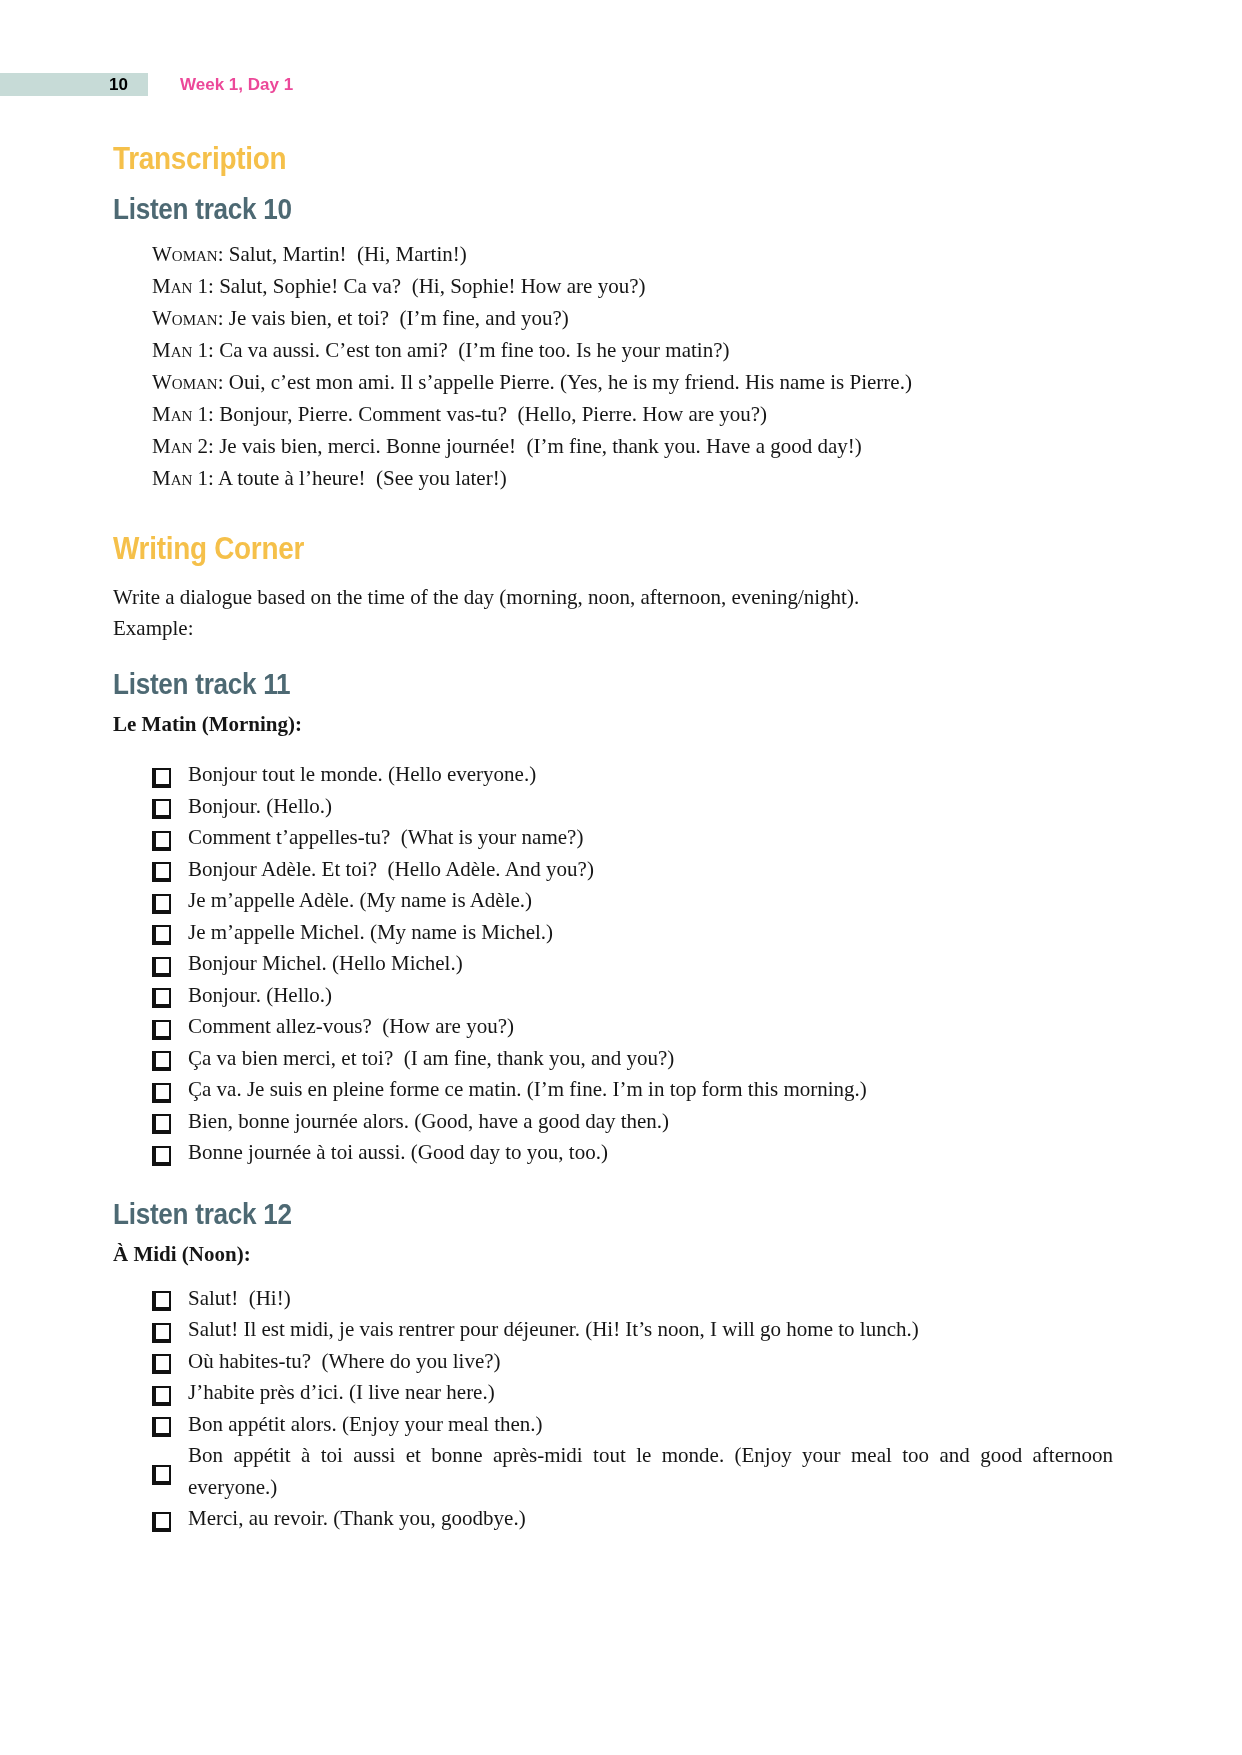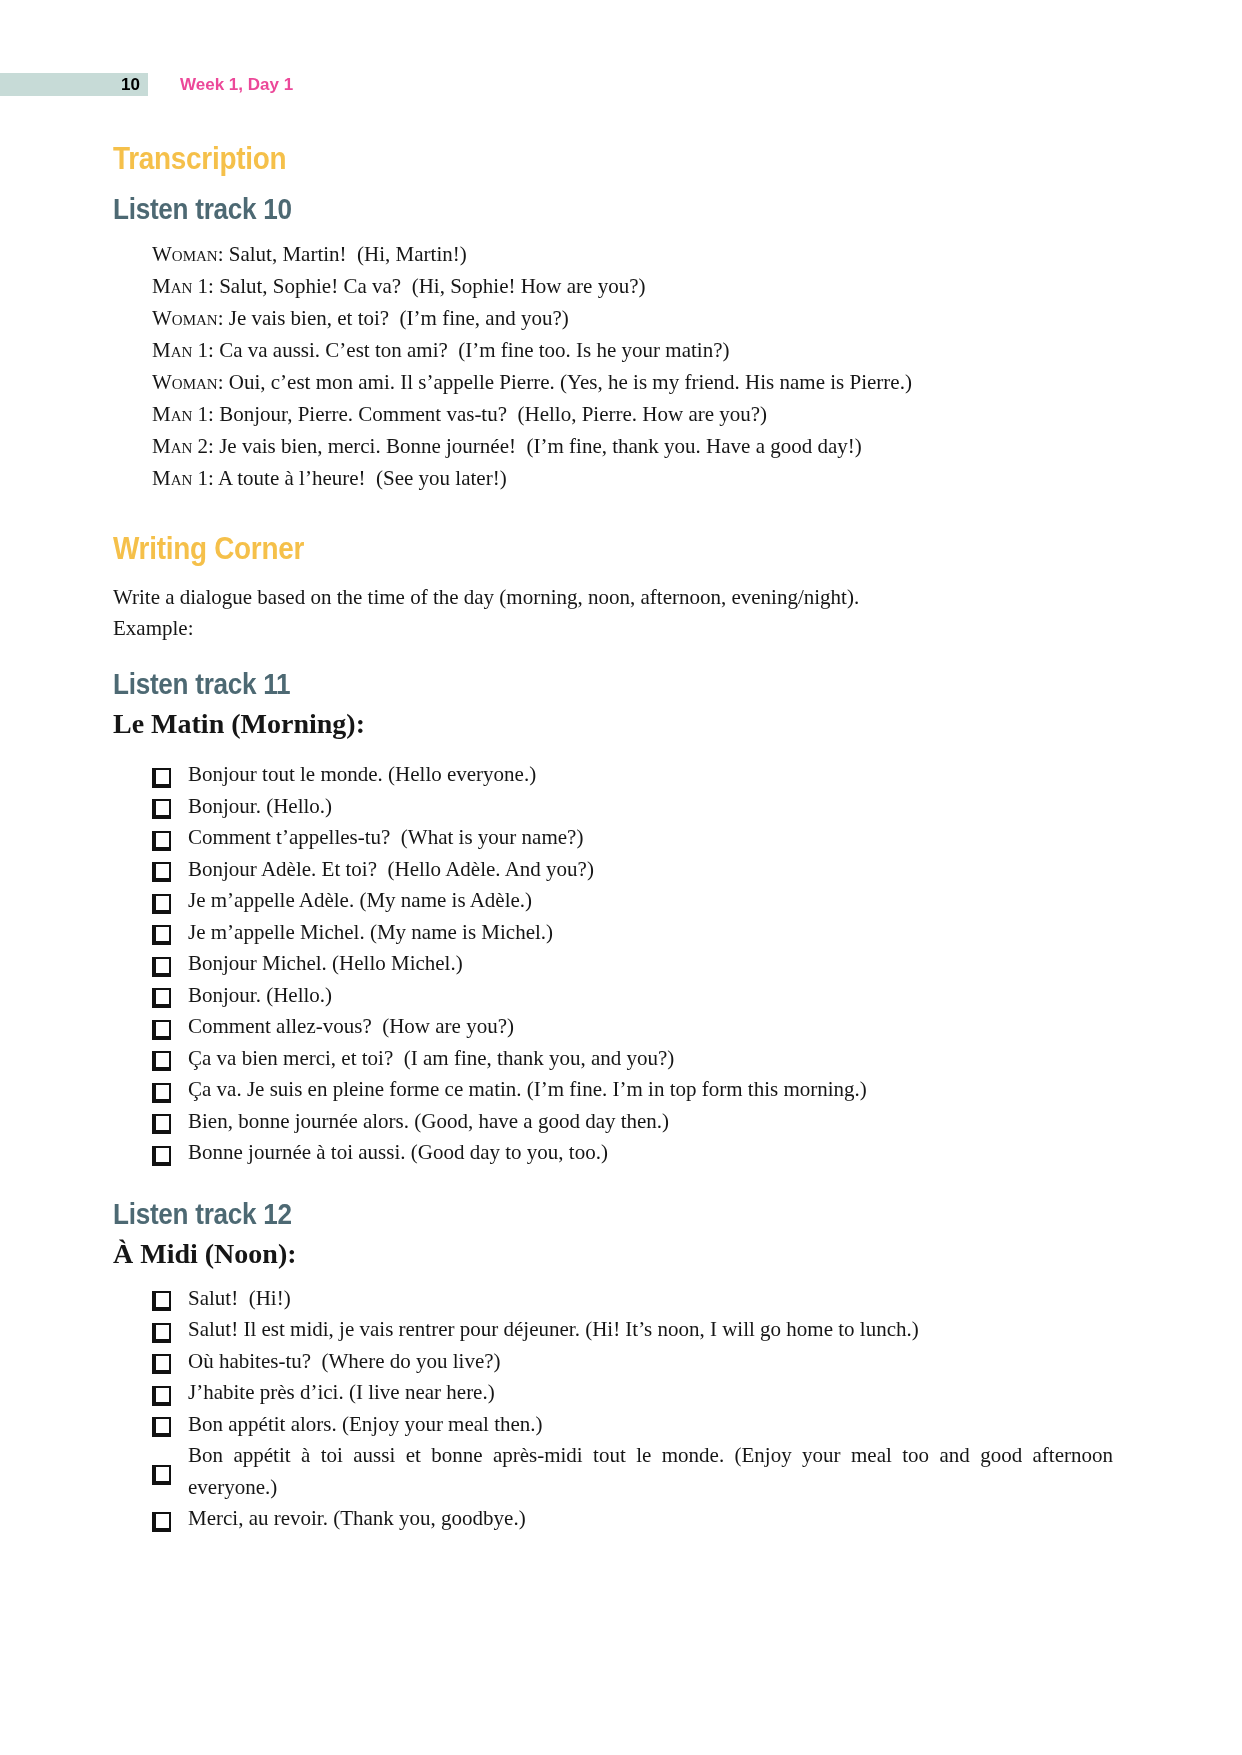--- a/index.html
+++ b/index.html
@@ -15,21 +15,21 @@
 
   
   .page-bar {
     position: absolute;
     left: 0; top: 73px;
     width: 148px; height: 23px;
     background: #C7DBD7;
   }
   .page-num {
     position: absolute;
-    right: 8px; top: 0;
+    right: 20px; top: 0;
     line-height: 23px;
     font-family: "Liberation Sans", sans-serif;
     font-weight: bold;
     font-size: 17px;
     color: #000;
   }
   .week-title {
     position: absolute;
     left: 180px; top: 73px;
     line-height: 23px;
@@ -83,21 +83,21 @@
   .dlg-text, .check-text, .para-line { white-space: pre-wrap; }
 
   .para { margin-top: 16px; }
   .para-line {
     font-size: 21px;
     line-height: 31px;
   }
 
   .subtitle {
     margin-top: 11px;
-    font-size: 28px;
+    font-size: 21px;
     font-weight: bold;
     line-height: 28px;
   }
 
   .checklist { margin-top: 21px; }
   .checklist.second { margin-top: 15px; }
   .check-item {
     display: flex;
     align-items: center;
     padding-left: 39px;

